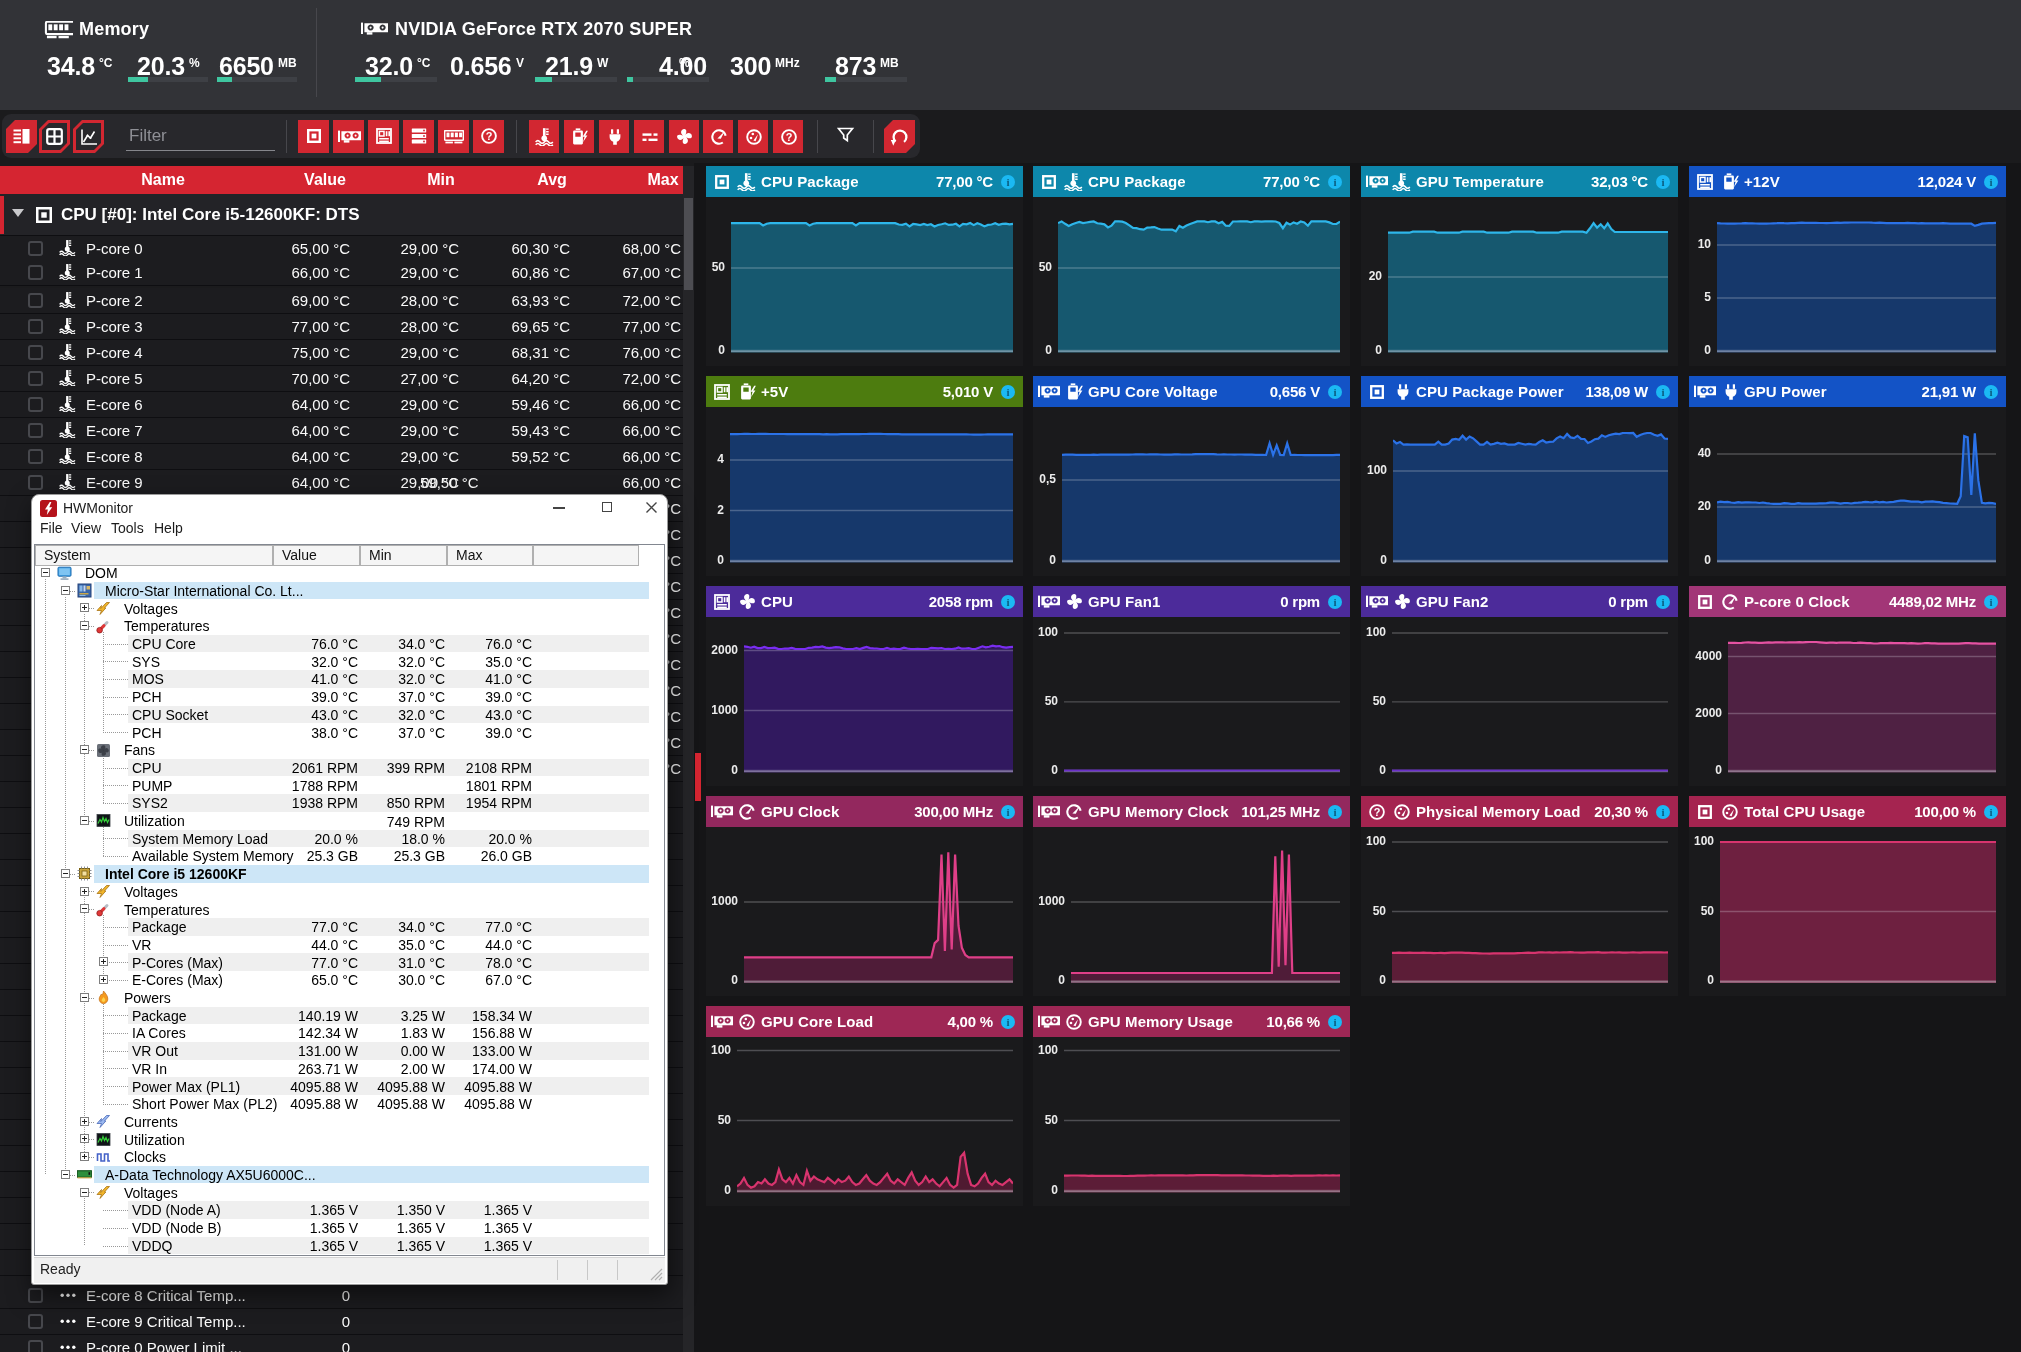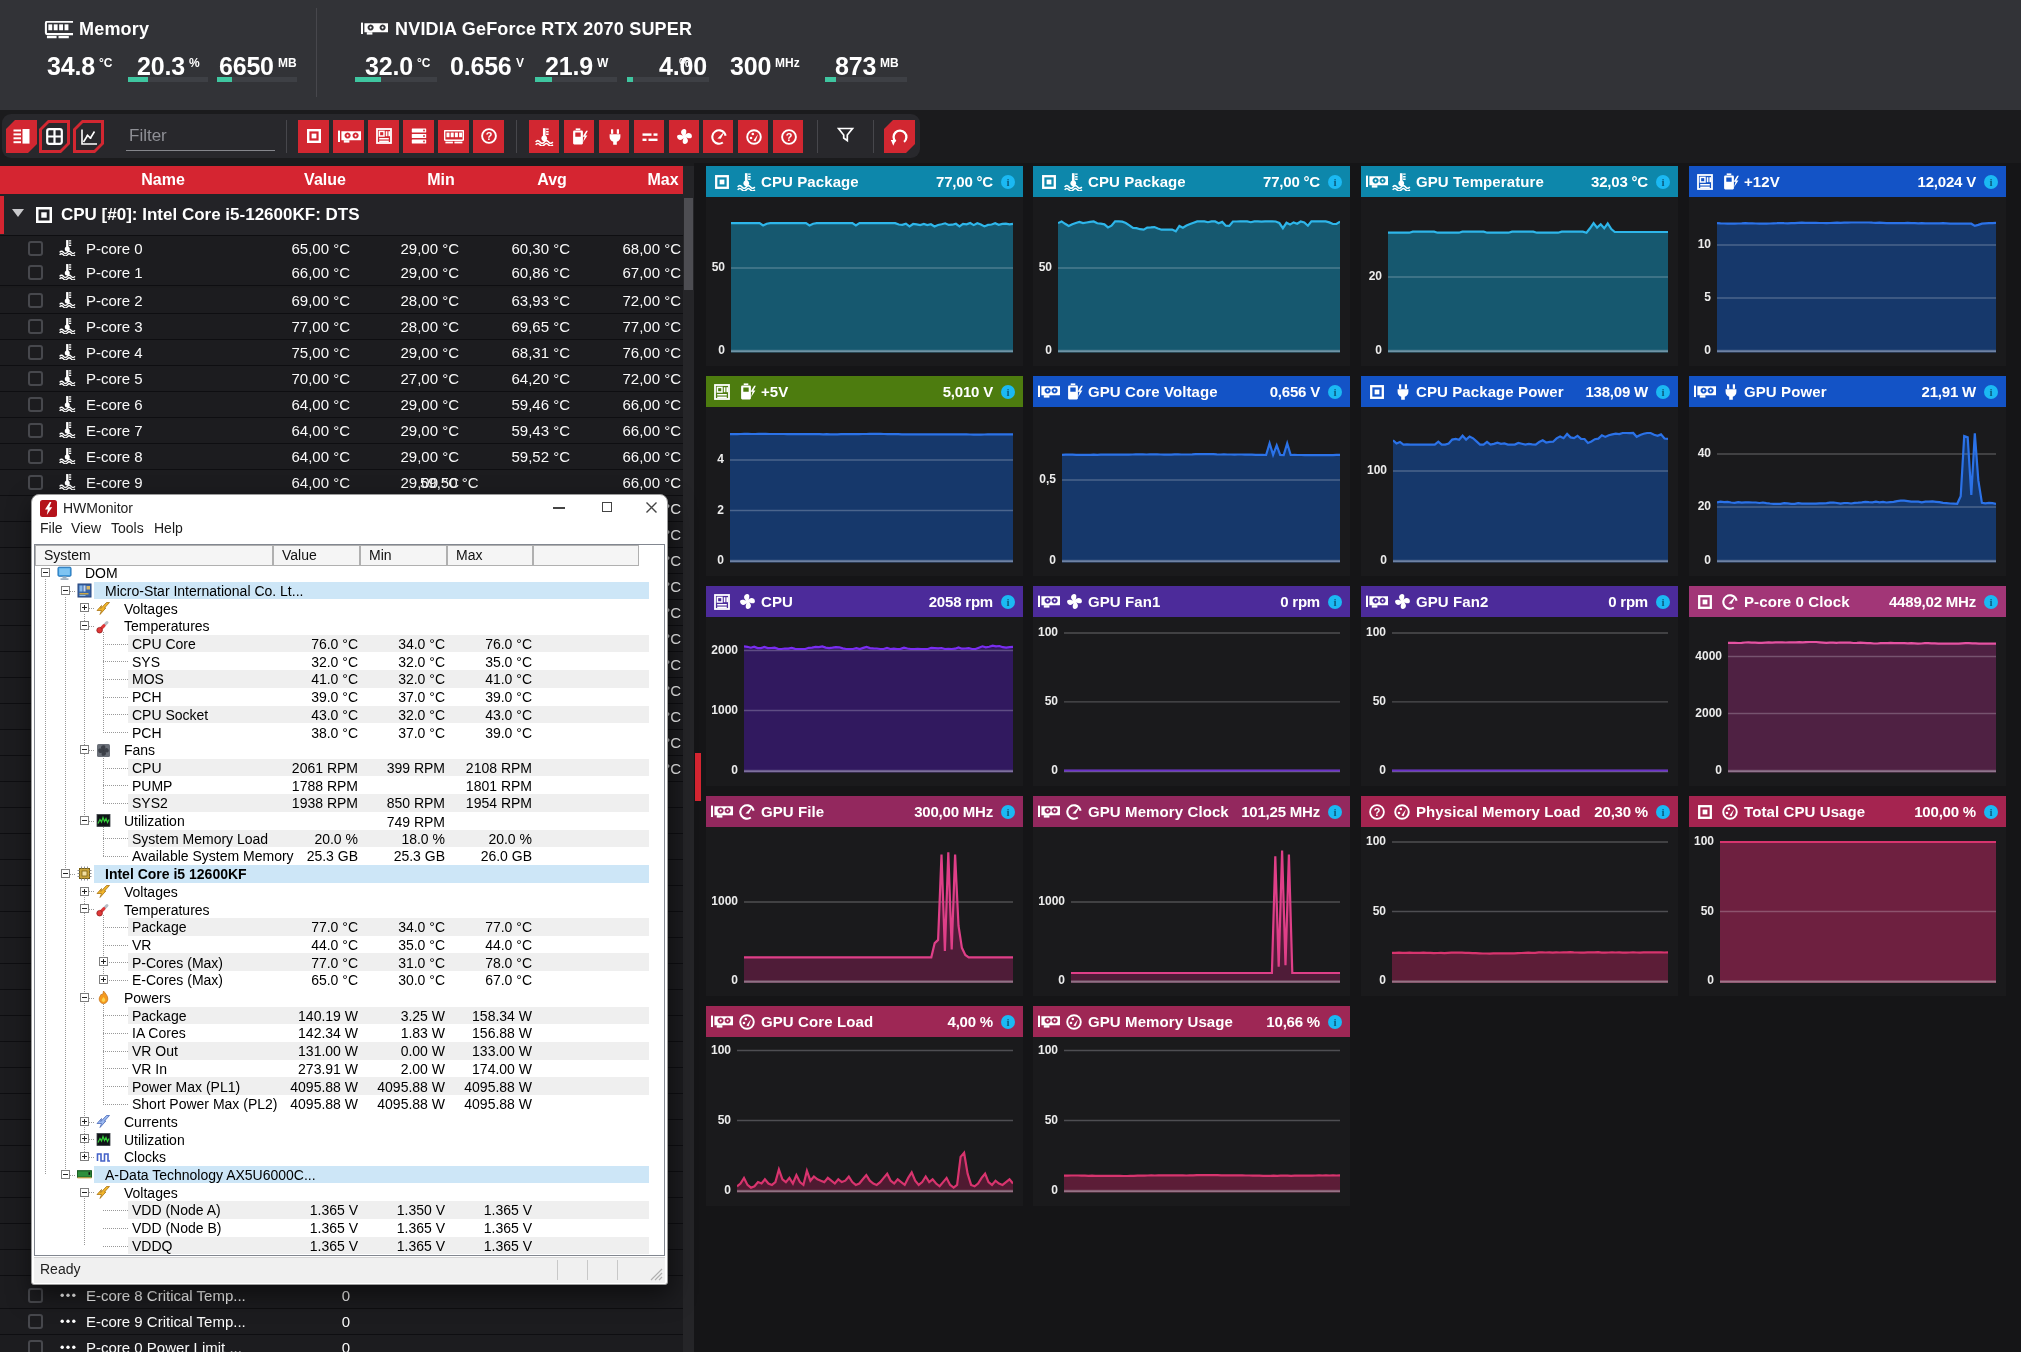--- a/index.html
+++ b/index.html
@@ -904,21 +904,21 @@
           <rect x="0" y="0.6" width="2" height="11.4" fill="#fff"></rect>
           <path fill-rule="evenodd" fill="#fff" d="M3.4,1.2 h18.8 v9 h-18.8 z M9.6,2.5999999999999996 a3.0,3.0 0 1 0 0.01,0 z M16.6,2.5999999999999996 a3.0,3.0 0 1 0 0.01,0 z"></path>
           <circle cx="9.6" cy="5.6" r="1.05" fill="#fff"></circle>
           <circle cx="16.6" cy="5.6" r="1.05" fill="#fff"></circle>
           <rect x="5.8" y="10.2" width="5.6" height="2.4" fill="#fff"></rect>
         </svg>
         <svg class="abs" style="left:33px;top:7.5px;" width="16" height="16" viewBox="0 0 16 16">
           <circle cx="8.0" cy="8.0" r="6.7" fill="none" stroke="#fff" stroke-width="2.1" stroke-dasharray="34.17 8.71" transform="rotate(55 8.0 8.0)"></circle>
           <path d="M6.4,9.6 L13.8,2 L9.8,9.8 z" fill="#fff"></path>
         </svg>
-        <div class="ptitle">GPU File</div>
+        <div class="ptitle">GPU Clock</div>
         <div class="pval">300,00 MHz</div>
         <div class="pinfo">i</div>
       </div>
       <div class="axl" style="left:0px;top:98px;width:32px;">1000</div>
       <div class="axl" style="left:0px;top:177px;width:32px;">0</div>
       <svg class="abs" style="left:38px;top:36px;" width="269" height="155" viewBox="0 0 269 155">
         <polygon points="0,151 0.0,125.3 3.4,125.3 6.8,125.3 10.2,125.3 13.6,125.3 17.0,125.3 20.4,125.3 23.8,125.3 27.2,125.3 30.6,125.3 34.1,125.3 37.5,125.3 40.9,125.3 44.3,125.3 47.7,125.3 51.1,125.3 54.5,125.3 57.9,125.3 61.3,125.3 64.7,125.3 68.1,125.3 71.5,125.3 74.9,125.3 78.3,125.3 81.7,125.3 85.1,125.3 88.5,125.3 91.9,125.3 95.3,125.3 98.7,125.3 102.2,125.3 105.6,125.3 109.0,125.3 112.4,125.3 115.8,125.3 119.2,125.3 122.6,125.3 126.0,125.3 129.4,125.3 132.8,125.3 136.2,125.3 139.6,125.3 143.0,125.3 146.4,125.3 149.8,125.3 153.2,125.3 156.6,125.3 160.0,125.3 163.4,125.3 166.8,125.3 170.3,125.3 173.7,125.3 177.1,125.3 180.5,125.3 183.9,125.3 187.3,125.3 190.7,111.1 194.1,107.9 197.5,22.6 200.9,119.0 204.3,20.2 207.7,117.4 211.1,22.6 214.5,93.7 217.9,115.8 221.3,122.9 224.7,125.3 228.1,125.3 231.5,125.3 234.9,125.3 238.4,125.3 241.8,125.3 245.2,125.3 248.6,125.3 252.0,125.3 255.4,125.3 258.8,125.3 262.2,125.3 265.6,125.3 269.0,125.3 269,151" fill="#4f1c38"></polygon>
         <line x1="0" y1="70.0" x2="269" y2="70.0" stroke="rgba(235,235,245,0.25)" stroke-width="1.3"></line>
         <line x1="0" y1="149.0" x2="269" y2="149.0" stroke="rgba(235,235,245,0.25)" stroke-width="1.3"></line>
         <line x1="0" y1="150.0" x2="269" y2="150.0" stroke="rgba(220,220,230,0.42)" stroke-width="1.6"></line>
@@ -1328,21 +1328,21 @@
       <div class="sval" style="left:390px;top:512.7px;width:110px;">158.34 W</div>
       <div class="snode" style="left:100px;top:530.4px;">IA Cores</div>
       <div class="sval" style="left:216px;top:530.4px;width:110px;">142.34 W</div>
       <div class="sval" style="left:303px;top:530.4px;width:110px;">1.83 W</div>
       <div class="sval" style="left:390px;top:530.4px;width:110px;">156.88 W</div>
       <div class="snode" style="left:100px;top:548.1px;">VR Out</div>
       <div class="sval" style="left:216px;top:548.1px;width:110px;">131.00 W</div>
       <div class="sval" style="left:303px;top:548.1px;width:110px;">0.00 W</div>
       <div class="sval" style="left:390px;top:548.1px;width:110px;">133.00 W</div>
       <div class="snode" style="left:100px;top:565.8px;">VR In</div>
-      <div class="sval" style="left:216px;top:565.8px;width:110px;">273.91 W</div>
+      <div class="sval" style="left:216px;top:565.8px;width:110px;">263.71 W</div>
       <div class="sval" style="left:303px;top:565.8px;width:110px;">2.00 W</div>
       <div class="sval" style="left:390px;top:565.8px;width:110px;">174.00 W</div>
       <div class="snode" style="left:100px;top:583.5px;">Power Max (PL1)</div>
       <div class="sval" style="left:216px;top:583.5px;width:110px;">4095.88 W</div>
       <div class="sval" style="left:303px;top:583.5px;width:110px;">4095.88 W</div>
       <div class="sval" style="left:390px;top:583.5px;width:110px;">4095.88 W</div>
       <div class="snode" style="left:100px;top:601.2px;">Short Power Max (PL2)</div>
       <div class="sval" style="left:216px;top:601.2px;width:110px;">4095.88 W</div>
       <div class="sval" style="left:303px;top:601.2px;width:110px;">4095.88 W</div>
       <div class="sval" style="left:390px;top:601.2px;width:110px;">4095.88 W</div>

